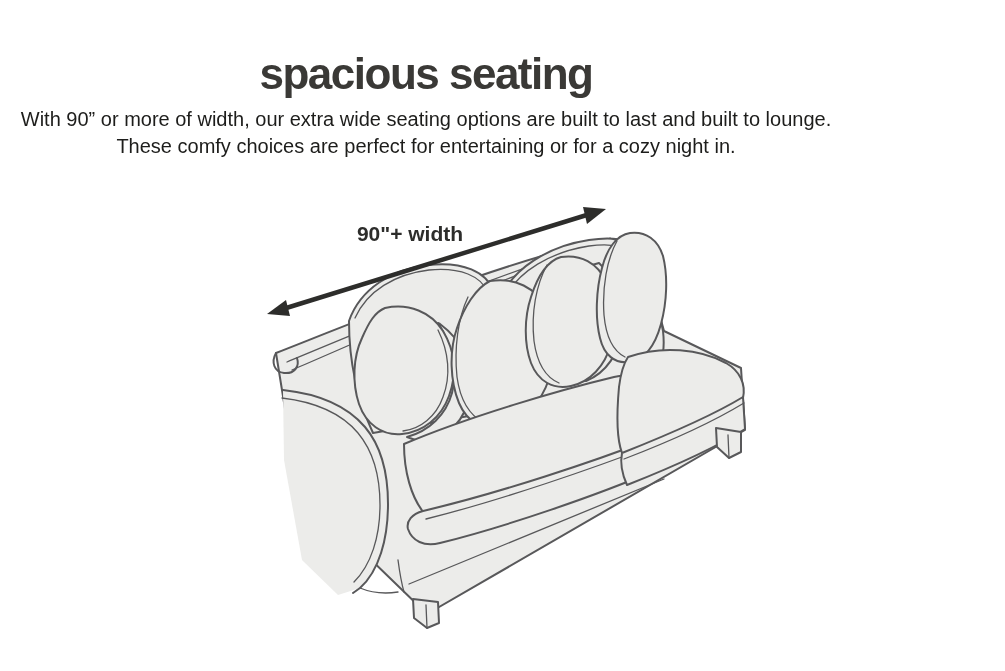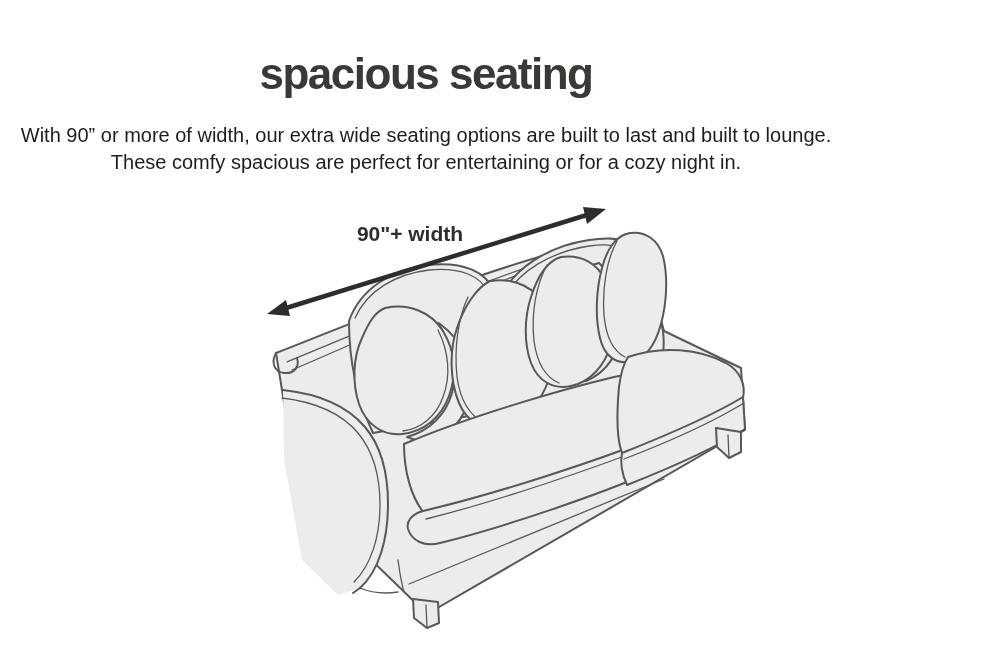--- a/index.html
+++ b/index.html
@@ -11,21 +11,21 @@
   .text-block{
     position:absolute;top:0;left:0;width:852px;text-align:center;z-index:2;
   }
   .title{
     margin-top:50px;
     font-size:44px;font-weight:bold;letter-spacing:-1.5px;
     color:var(--title-text,#3a3936);
     line-height:1.1;
   }
   .description{
-    margin-top:24px;
+    margin-top:8px;
     font-size:20px;line-height:27px;font-weight:normal;
     color:var(--body-text,#1d1d1b);
   }
   .diagram-svg{position:absolute;left:0;top:0;z-index:1;}
   .ln{fill:none;stroke:var(--outline,#58585a);stroke-width:2;stroke-linecap:round;stroke-linejoin:round;}
   .ln-thin{fill:none;stroke:var(--outline,#58585a);stroke-width:1.3;stroke-linecap:round;stroke-linejoin:round;}
   .shape{fill:var(--fill,#ececea);stroke:var(--outline,#58585a);stroke-width:2;stroke-linejoin:round;}
   .shape-nostroke{fill:var(--fill,#ececea);stroke:none;}
   .arrow-line{stroke:var(--arrow,#2d2d2b);stroke-width:4.5;stroke-linecap:butt;}
   .arrow-head{fill:var(--arrow,#2d2d2b);stroke:none;}
@@ -34,21 +34,21 @@
     font-size:21px;font-weight:bold;fill:var(--arrow,#2d2d2b);
   }
 </style>
 </head>
 <body>
 
 <div class="text-block">
   <div class="title">spacious seating</div>
   <div class="description">
     <div>With 90” or more of width, our extra wide seating options are built to last and built to lounge.</div>
-    <div>These comfy spacious are perfect for entertaining or for a cozy night in.</div>
+    <div>These comfy choices are perfect for entertaining or for a cozy night in.</div>
   </div>
 </div>
 
 <svg class="diagram-svg" width="1005" height="671" viewBox="0 0 1005 671">
 
   <g>
 
     <path class="shape" d="M 276,353
          C 350,324 470,274 588,243
          L 642,251 L 664,331 L 741,368 L 745,430

